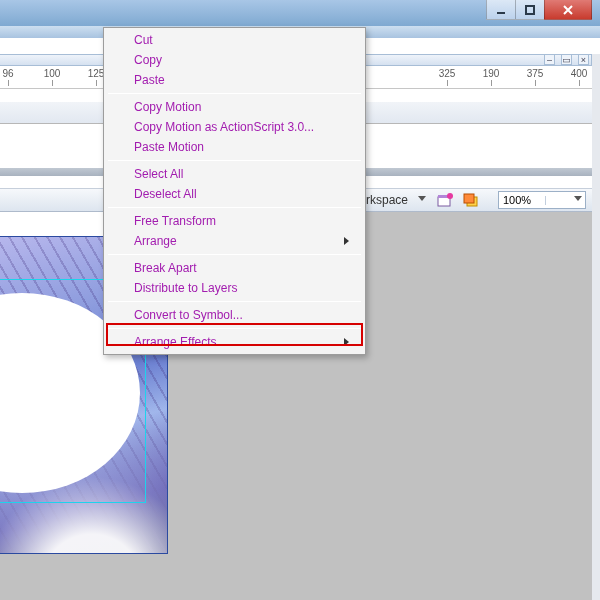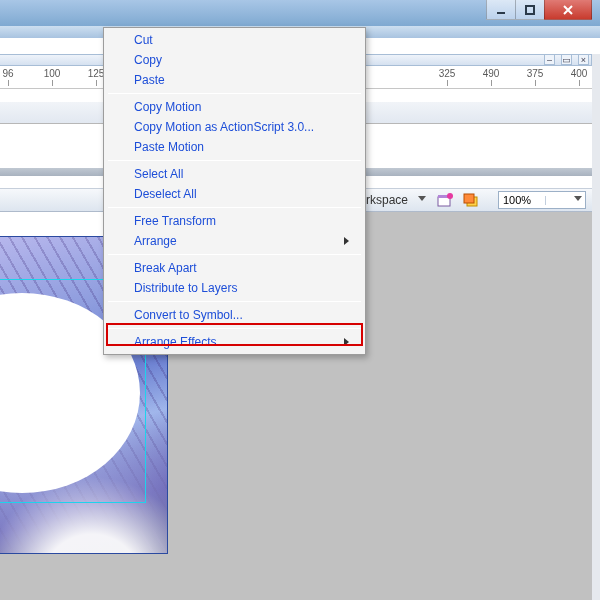--- a/index.html
+++ b/index.html
@@ -52,21 +52,21 @@
       linear-gradient(165deg,#b6b6ec 0%, #8e9dde 25%, #6a7ed0 45%, #9eb4ea 60%, #4a3c9a 82%, #1f1850 100%);
   }
   .canvas .sel { position:absolute; left:-8px; top:42px; width:154px; height:224px; border:1px solid #1dd3ec; }
   .canvas .circle { position:absolute; left:-96px; top:56px; width:236px; height:200px; background:#fff; border-radius:50%; }
 
   .vscroll { position:absolute; top:54px; right:0; width:8px; bottom:0; background:#e6e9ee; }
 
   
   .ctx { position:absolute; top:27px; left:103px; width:263px; background:#f4f4f4; border:1px solid #9c9c9c;
          box-shadow:2px 3px 6px rgba(0,0,0,.25); padding:2px; }
-  .ctx .row { height:20px; display:flex; align-items:center; padding:0 24px 0 28px; color:#1d4ed8; cursor:default; position:relative;}
+  .ctx .row { height:20px; display:flex; align-items:center; padding:0 24px 0 28px; color:#a21caf; cursor:default; position:relative;}
   .ctx .sep { height:1px; margin:3px 2px; background:#c8c8c8; border-bottom:1px solid #fff; }
   .ctx .sub::after { content:""; position:absolute; right:10px; top:6px; border:4px solid transparent; border-left:5px solid #333;}
   .highlight-box { position:absolute; left:2px; right:2px; height:23px; border:2px solid #d60000; pointer-events:none; }
 
   .tri { width:0;height:0;border:4px solid transparent;border-top:5px solid #555; display:inline-block;}
 </style>
 </head>
 <body>
 
 <div class="chrome">
@@ -105,21 +105,21 @@
       <span class="num" style="left: 96px; text-align: right;">125</span>
       <span class="tick" style="left: 96px;"></span>
       <span class="num" style="left: 140px;">150</span>
       <span class="tick" style="left: 140px;"></span>
       <span class="num" style="left: 184px;">175</span>
       <span class="tick" style="left: 184px;"></span>
       <span class="num" style="left: 228px;">200</span>
       <span class="tick" style="left: 228px;"></span>
       <span class="num" style="left: 447px;">325</span>
       <span class="tick" style="left: 447px;"></span>
-      <span class="num" style="left: 491px;">490</span>
+      <span class="num" style="left: 491px;">190</span>
       <span class="tick" style="left: 491px;"></span>
       <span class="num" style="left: 535px;">375</span>
       <span class="tick" style="left: 535px;"></span>
       <span class="num" style="left: 579px;">400</span>
       <span class="tick" style="left: 579px;"></span>
     </div>
   <div class="ruler-tape"></div>
 </div>
 <div class="rail"></div>
 <div class="divider1"></div>

